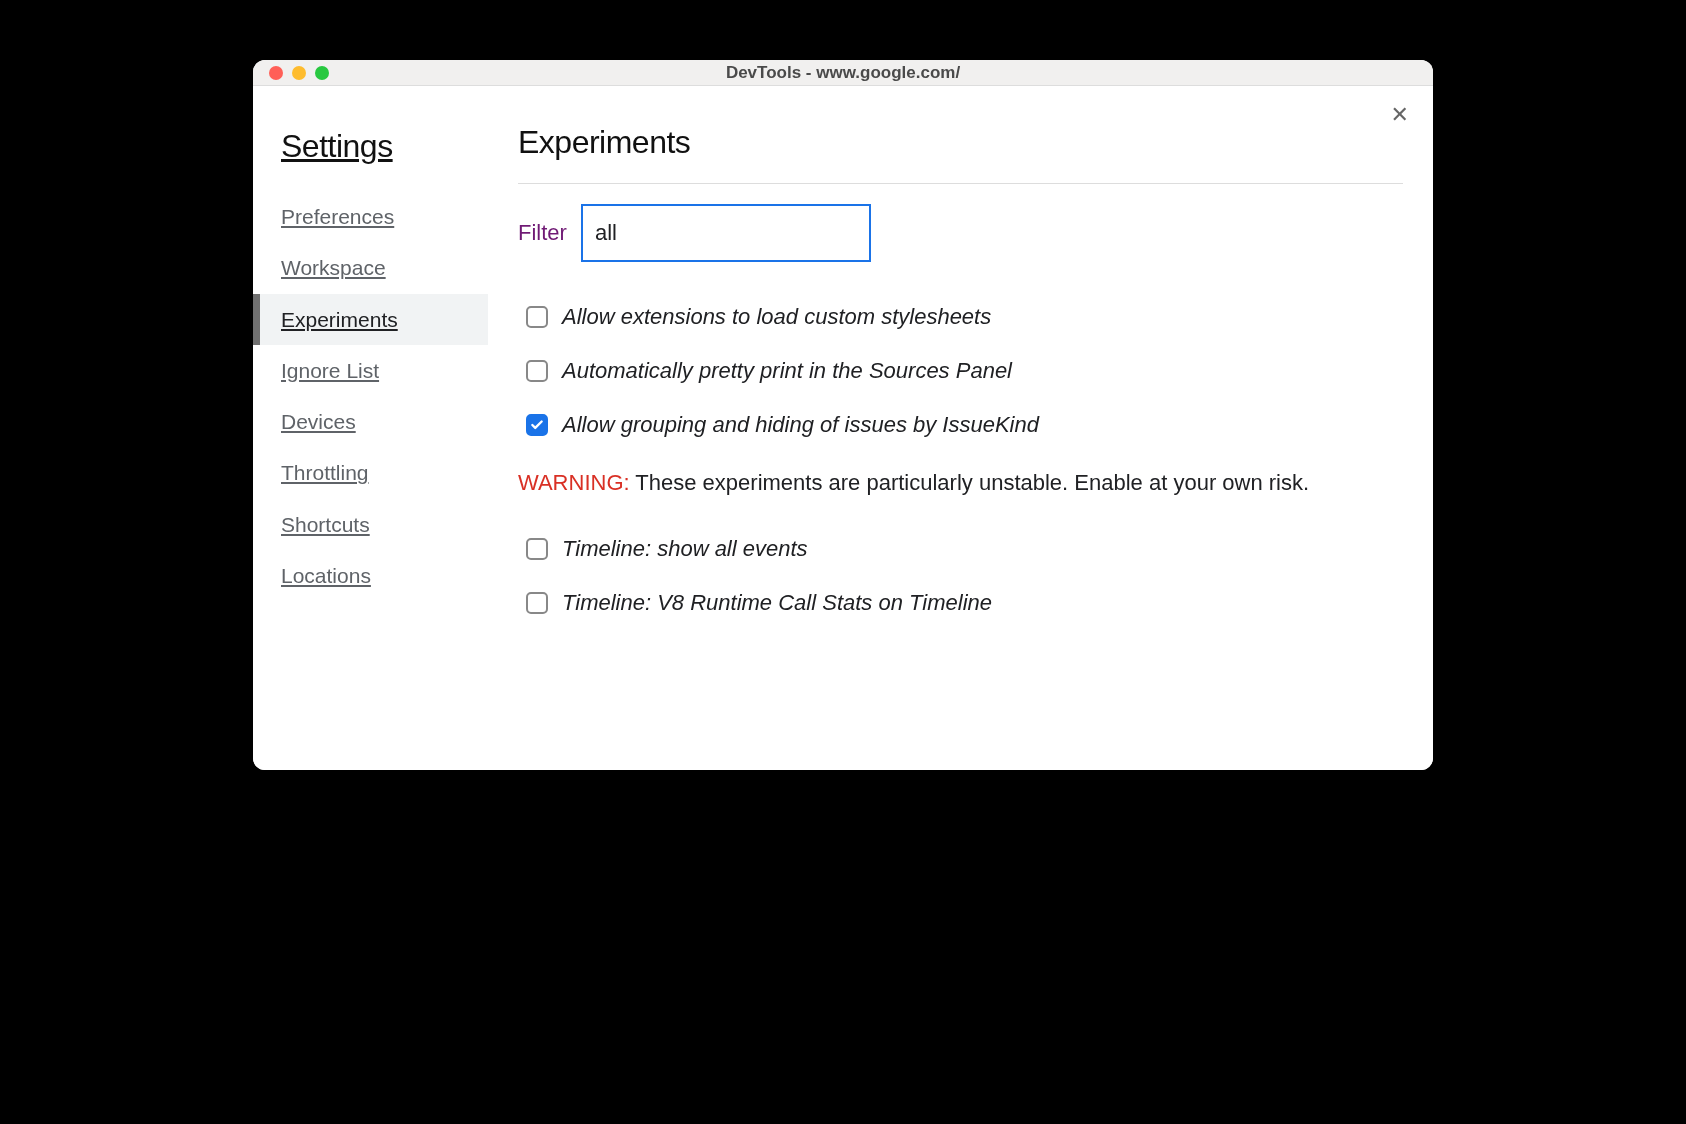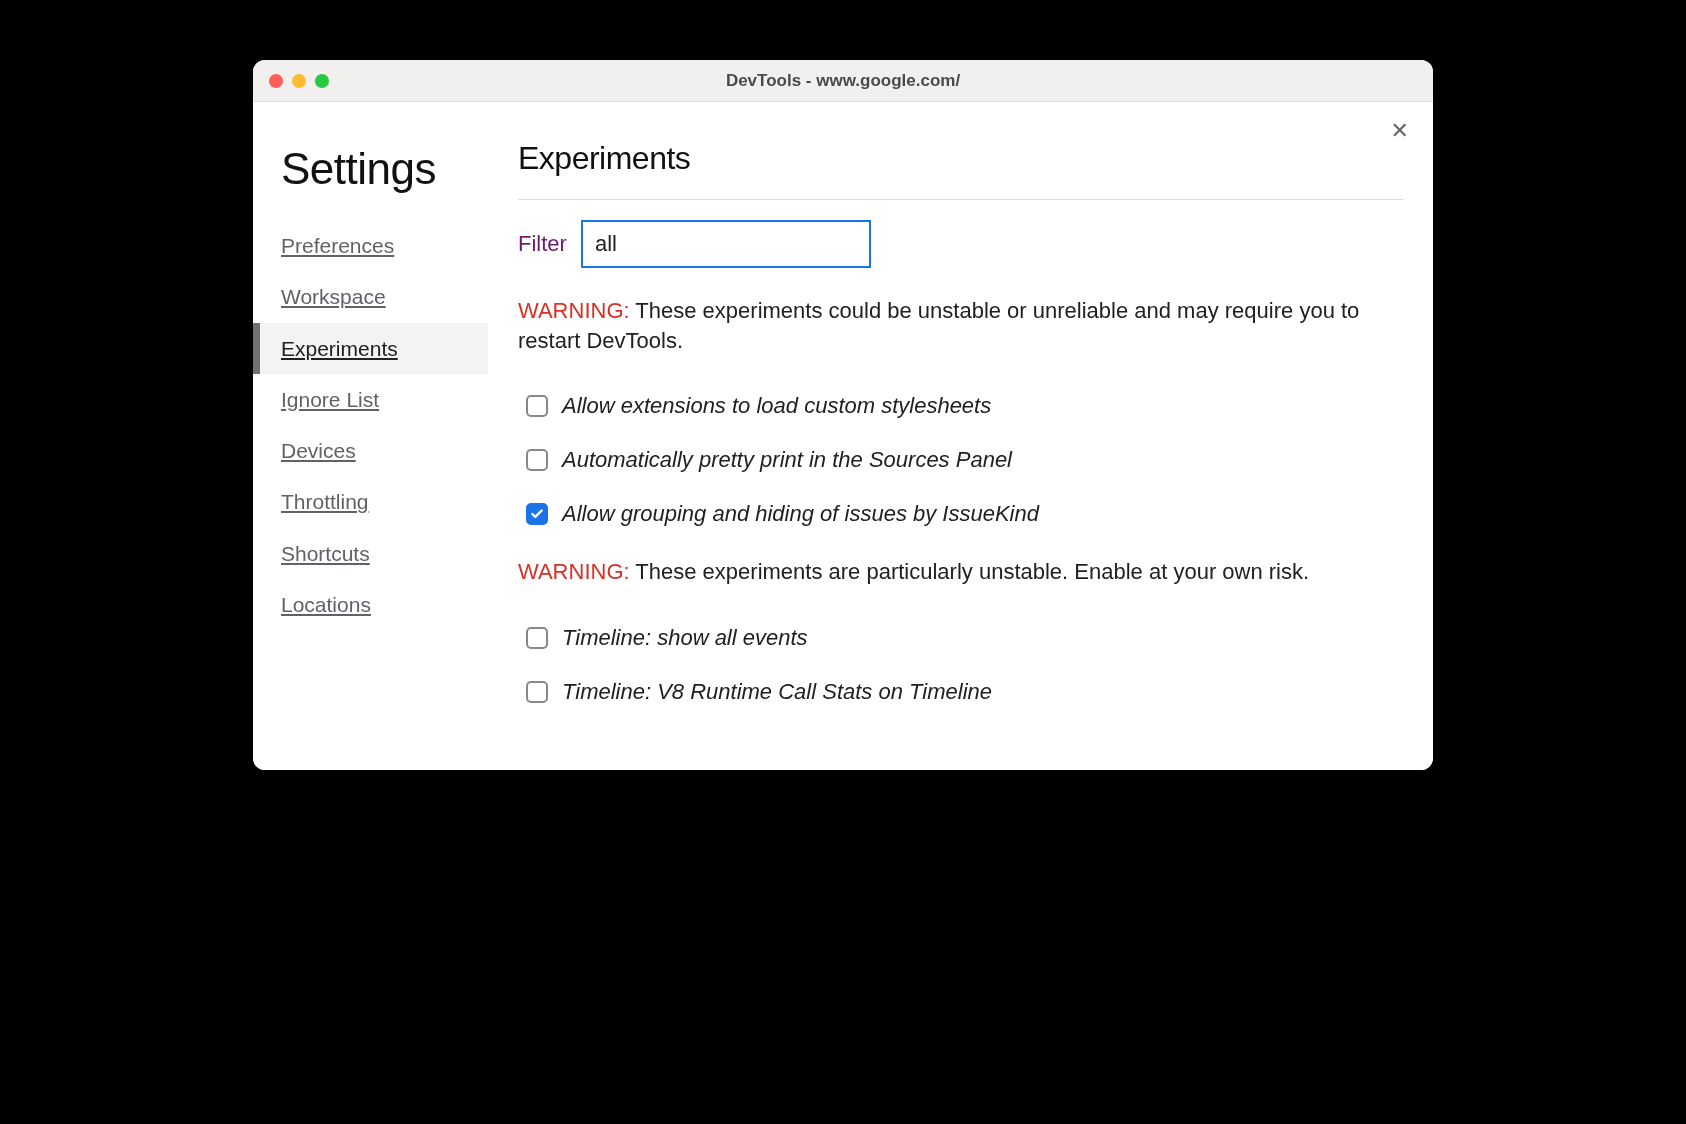--- a/index.html
+++ b/index.html
@@ -21,21 +21,21 @@
       width: 1180px;
       height: 710px;
       background: #fff;
       border-radius: 12px;
       overflow: hidden;
       box-shadow: 0 20px 60px rgba(0,0,0,0.5);
       display: flex;
       flex-direction: column;
     }
     .titlebar {
-      height: 42px;
+      height: 26px;
       background: #f1f0ef;
       border-bottom: 1px solid #ddd;
       display: flex;
       align-items: center;
       position: relative;
     }
     .traffic-lights {
       display: flex;
       gap: 9px;
       padding-left: 16px;
@@ -71,26 +71,27 @@
       cursor: pointer;
       font-weight: 400;
       line-height: 1;
     }
     .sidebar {
       width: 235px;
       padding-top: 42px;
       flex-shrink: 0;
     }
     .sidebar-title {
-      font-size: 44px;
+      font-size: 32px;
       font-weight: 400;
       color: #111;
       padding-left: 28px;
       margin-bottom: 26px;
       letter-spacing: -0.5px;
+      text-decoration: underline;
     }
     .nav-item {
       font-size: 21px;
       color: #5f6368;
       padding: 12px 0 12px 28px;
       cursor: pointer;
       position: relative;
       line-height: 1.3;
       text-decoration: underline;
     }
@@ -128,21 +129,21 @@
       align-items: center;
       gap: 14px;
       margin-bottom: 28px;
     }
     .filter-label {
       font-size: 22px;
       color: #701a75;
     }
     .filter-input {
       width: 290px;
-      height: 48px;
+      height: 58px;
       border: 2px solid #1a73e8;
       font-size: 22px;
       padding: 0 12px;
       outline: none;
       color: #202124;
       font-family: inherit;
     }
     .warning-block {
       font-size: 22px;
       color: #202124;
@@ -223,23 +224,20 @@
 
     <div class="main">
       <h1 class="main-heading">Experiments</h1>
       <hr class="divider">
 
       <div class="filter-row">
         <span class="filter-label">Filter</span>
         <input class="filter-input" type="text" value="all" style="">
       </div>
 
-      <p class="warning-block">
-        <span class="warning-prefix">WARNING:</span><span> These experiments could be unstable or unreliable and may require you to restart DevTools.</span>
-      </p>
 
       <div class="experiment-row">
         <div class="checkbox">
           
         </div>
         <span class="experiment-label">Allow extensions to load custom stylesheets</span>
       </div>
 
       <div class="experiment-row">
         <div class="checkbox">

